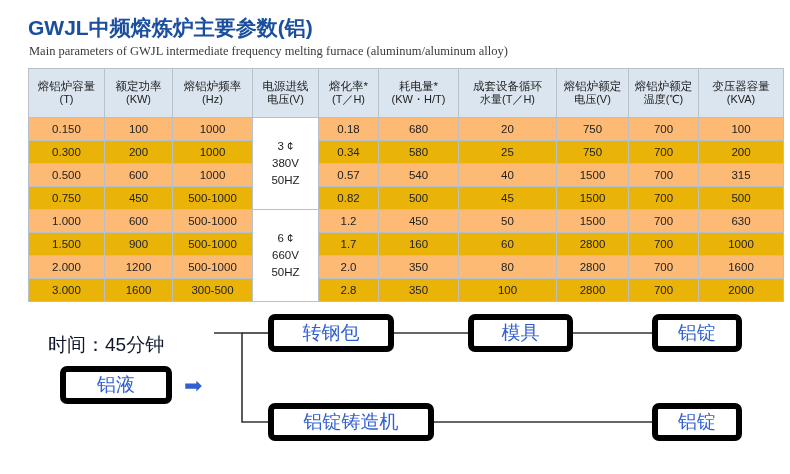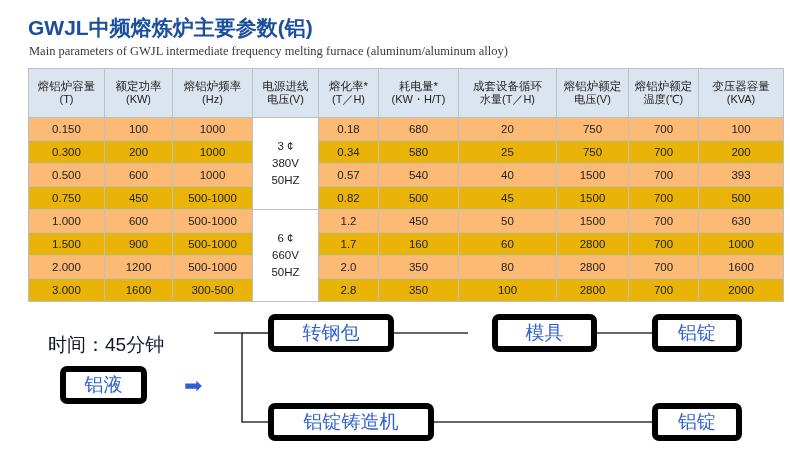--- a/index.html
+++ b/index.html
@@ -111,23 +111,23 @@
     border-radius: 7px;
     background: #ffffff;
     color: #2f5fd0;
     font-size: 19px;
     display: flex;
     align-items: center;
     justify-content: center;
     box-sizing: border-box;
     white-space: nowrap;
   }
-  .node-alliquid { left: 60px;  top: 70px;  width: 87px; height: 38px; font-family: Liberation Mono, monospace; }
+  .node-alliquid { left: 60px;  top: 70px;  width: 112px; height: 38px; font-family: Liberation Mono, monospace; }
   .node-ladle    { left: 268px; top: 18px;  width: 126px; height: 38px; }
-  .node-mould    { left: 468px; top: 18px;  width: 105px; height: 38px; margin-left: 24px; }
+  .node-mould    { left: 468px; top: 18px;  width: 105px; height: 38px; }
   .node-ingot1   { left: 652px; top: 18px;  width: 90px;  height: 38px; }
   .node-caster   { left: 268px; top: 107px; width: 166px; height: 38px; font-family: Liberation Serif, serif; }
   .node-ingot2   { left: 652px; top: 107px; width: 90px;  height: 38px; }
 
   .arrow {
     position: absolute;
     left: 184px;
     top: 80px;
     width: 26px;
     height: 20px;
@@ -238,21 +238,21 @@
           </tr>
           <tr class="odd">
             <td>0.500</td>
             <td>600</td>
             <td>1000</td>
             <td>0.57</td>
             <td>540</td>
             <td>40</td>
             <td>1500</td>
             <td>700</td>
-            <td>393</td>
+            <td>315</td>
           </tr>
           <tr class="even">
             <td>0.750</td>
             <td>450</td>
             <td>500-1000</td>
             <td>0.82</td>
             <td>500</td>
             <td>45</td>
             <td>1500</td>
             <td>700</td>

